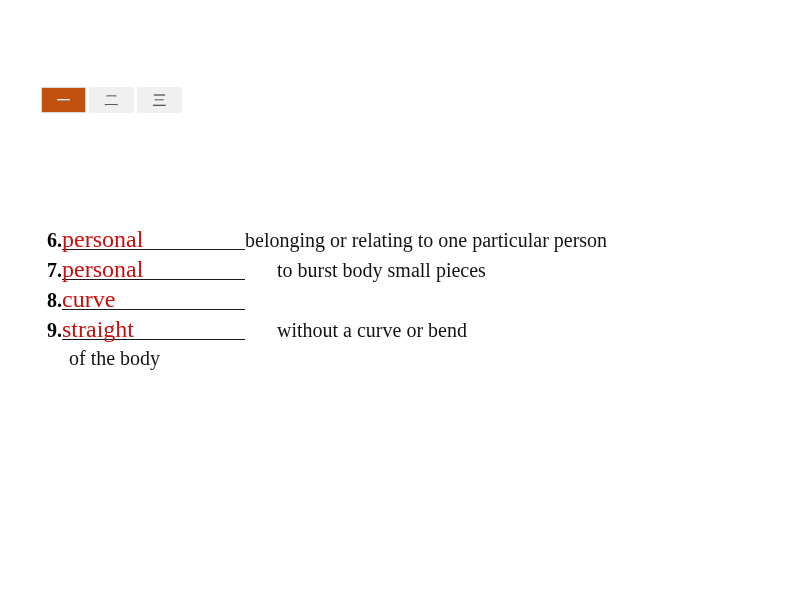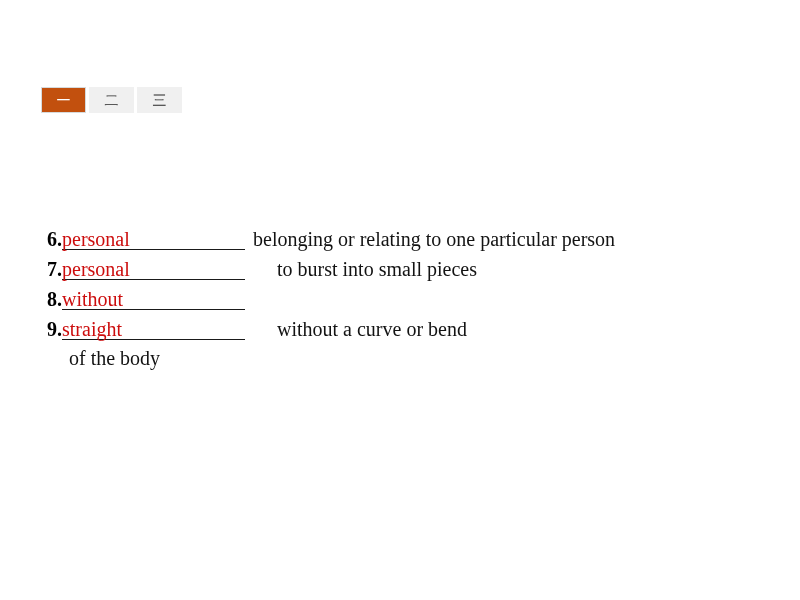--- a/index.html
+++ b/index.html
@@ -86,35 +86,35 @@
   .answer-slot {
     position: relative;
     display: inline-block;
     border-bottom: 1.6px solid #1a1a1a;
     height: 22px;
     box-sizing: border-box;
     overflow: visible;
   }
   .answer-word {
     color: #cc0d0d;
-    font-size: 20px;
+    font-size: 24px;
     line-height: 22px;
     display: inline-block;
     vertical-align: baseline;
   }
   .definition {
     color: #131313;
     font-size: 20px;
     line-height: 1;
     flex: 0 0 auto;
   }
 
   
   .vocab-row.r6  .answer-slot { width: 183px; }
-  .vocab-row.r6  .definition  { margin-left: 8px; }
+  .vocab-row.r6  .definition  { }
 
   .vocab-row.r7  .answer-slot { width: 183px; }
   .vocab-row.r7  .definition  { margin-left: 32px; }
 
   .vocab-row.r8  .answer-slot { width: 183px; }
   .vocab-row.r8  .definition  { margin-left: 32px; }
 
   .vocab-row.r9  .answer-slot { width: 183px; }
   .vocab-row.r9  .definition  { margin-left: 32px; }
 
@@ -150,28 +150,28 @@
       <span class="definition">belonging or relating to one particular person</span>
     </div>
 
     <div class="vocab-row r7">
       <div class="vocab-left">
         <span class="item-number">7.</span>
         <span class="answer-slot">
           <span class="answer-word">personal</span>
         </span>
       </div>
-      <span class="definition">to burst into small pieces</span>
+      <span class="definition">to burst body small pieces</span>
     </div>
 
     <div class="vocab-row r8">
       <div class="vocab-left">
         <span class="item-number">8.</span>
         <span class="answer-slot">
-          <span class="answer-word">without</span>
+          <span class="answer-word">curve</span>
         </span>
       </div>
     </div>
 
     <div class="vocab-row r9">
       <div class="vocab-left">
         <span class="item-number">9.</span>
         <span class="answer-slot">
           <span class="answer-word">straight</span>
         </span>

